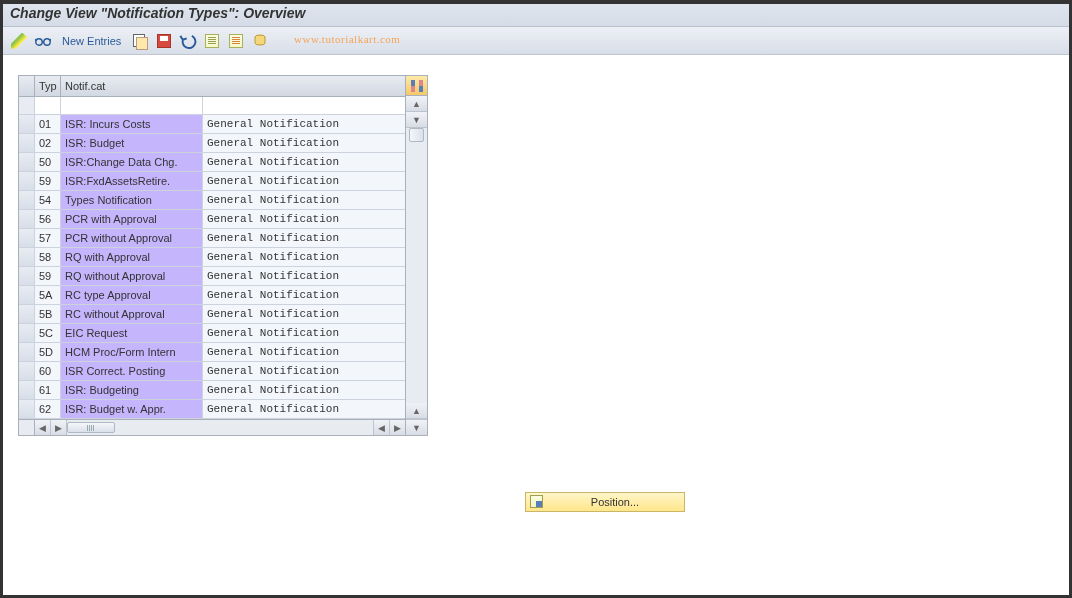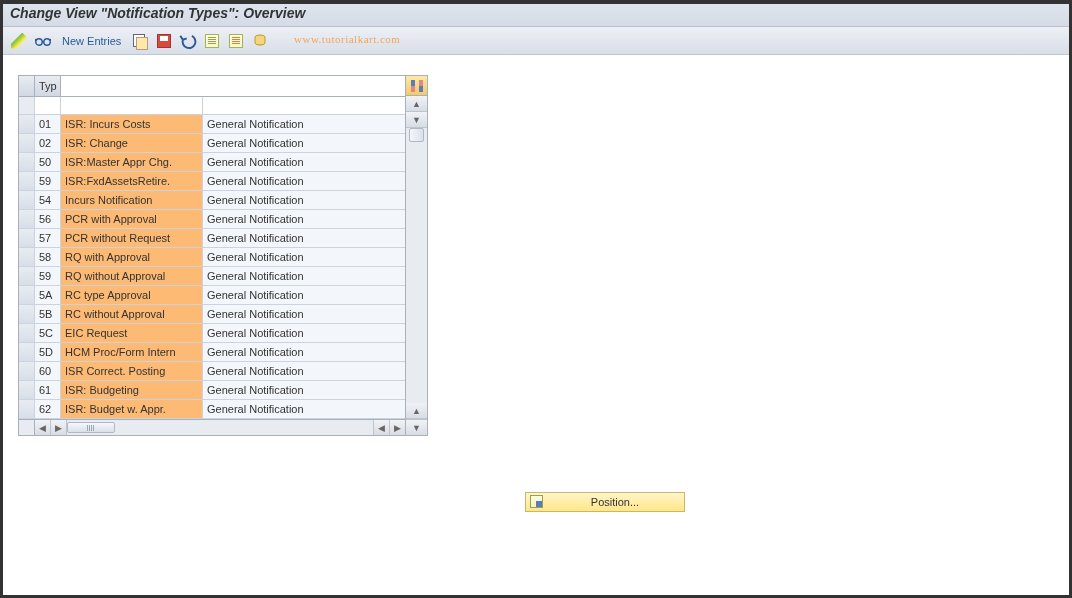--- a/index.html
+++ b/index.html
@@ -40,22 +40,22 @@
   .fcell { border-right: 1px solid #cdd3dc; background: #fff; }
   .fcell.fsel { width: 16px; background: #e8ecf2; }
   .fcell.ftyp { width: 26px; }
   .fcell.fname { width: 142px; }
   .fcell.fcat { width: 182px; border-right: none; flex: 1; }
   
   .drow { display: flex; border-bottom: 1px solid #cdd3dc; height: 19px; }
   .dcell { border-right: 1px solid #cdd3dc; padding: 2px 4px; font-size: 11px; color: #333; display: flex; align-items: center; overflow: hidden; white-space: nowrap; }
   .dcell.dsel { width: 16px; background: linear-gradient(to bottom, #e8ecf2, #d8dee8); padding: 0; }
   .dcell.dtyp { width: 26px; background: #f3f6fa; }
-  .dcell.dname { width: 142px; background: #fdba74; }
-  .dcell.dcat { width: 182px; background: #f3f6fa; border-right: none; flex: 1; }
+  .dcell.dname { width: 142px; background: #c4b5fd; }
+  .dcell.dcat { width: 182px; background: #f3f6fa; border-right: none; flex: 1; font-family: Liberation Mono, monospace; }
   
   .vscroll-col { width: 22px; background: linear-gradient(to bottom, #edf0f5, #e0e4ec); border-left: 1px solid #a8b0bc; display: flex; flex-direction: column; align-items: stretch; }
   .config-btn { height: 20px; background: linear-gradient(to bottom, #ffe9a8, #f5c869); border-bottom: 1px solid #a8b0bc; display: flex; align-items: center; justify-content: center; cursor: pointer; }
   .config-btn-inner { width: 12px; height: 12px; background-image: linear-gradient(to right, #5a7db8 33%, transparent 33%, transparent 66%, #d88 66%), linear-gradient(to right, #d88 33%, transparent 33%, transparent 66%, #5a7db8 66%); background-size: 12px 6px; background-position: 0 0, 0 6px; background-repeat: no-repeat; }
   .scroll-btn { height: 16px; background: linear-gradient(to bottom, #f0f2f6, #d8dce4); border-bottom: 1px solid #bec4ce; display: flex; align-items: center; justify-content: center; cursor: pointer; font-size: 9px; color: #666; }
   .scroll-btn:last-child { border-bottom: none; border-top: 1px solid #bec4ce; }
   .scroll-track { flex: 1; background: #e8ebf0; position: relative; }
   .scroll-thumb { position: absolute; left: 3px; right: 3px; background: linear-gradient(to right, #f4f6fa, #dae0ea); border: 1px solid #b0b8c4; border-radius: 2px; }
   
   .hscroll-row { display: flex; height: 16px; border-top: 1px solid #a8b0bc; }
@@ -119,68 +119,69 @@
 </div>
 
 <div class="watermark">www.tutorialkart.com</div>
 
 <div class="content">
   <div class="table-container">
     <div class="grid">
       <div class="grid-header">
         <div class="hcell hsel"></div>
         <div class="hcell htyp">Typ</div>
+        <div class="hcell hcat">Notif.cat</div>
       </div>
       <div class="filter-row">
         <div class="fcell fsel"></div>
         <div class="fcell ftyp"></div>
         <div class="fcell fname"></div>
         <div class="fcell fcat"></div>
       </div>
       <div id="rows-target">
           <div class="drow">
             <div class="dcell dsel"></div>
             <div class="dcell dtyp">01</div>
             <div class="dcell dname">ISR: Incurs Costs</div>
             <div class="dcell dcat">General Notification</div>
           </div>
           <div class="drow">
             <div class="dcell dsel"></div>
             <div class="dcell dtyp">02</div>
-            <div class="dcell dname">ISR: Change</div>
+            <div class="dcell dname">ISR: Budget</div>
             <div class="dcell dcat">General Notification</div>
           </div>
           <div class="drow">
             <div class="dcell dsel"></div>
             <div class="dcell dtyp">50</div>
-            <div class="dcell dname">ISR:Master Appr Chg.</div>
+            <div class="dcell dname">ISR:Change Data Chg.</div>
             <div class="dcell dcat">General Notification</div>
           </div>
           <div class="drow">
             <div class="dcell dsel"></div>
             <div class="dcell dtyp">59</div>
             <div class="dcell dname">ISR:FxdAssetsRetire.</div>
             <div class="dcell dcat">General Notification</div>
           </div>
           <div class="drow">
             <div class="dcell dsel"></div>
             <div class="dcell dtyp">54</div>
-            <div class="dcell dname">Incurs Notification</div>
+            <div class="dcell dname">Types Notification</div>
             <div class="dcell dcat">General Notification</div>
           </div>
           <div class="drow">
             <div class="dcell dsel"></div>
             <div class="dcell dtyp">56</div>
             <div class="dcell dname">PCR with Approval</div>
             <div class="dcell dcat">General Notification</div>
           </div>
           <div class="drow">
             <div class="dcell dsel"></div>
             <div class="dcell dtyp">57</div>
-            <div class="dcell dname">PCR without Request</div>
+            <div class="dcell dname">PCR without Approval</div>
             <div class="dcell dcat">General Notification</div>
           </div>
           <div class="drow">
             <div class="dcell dsel"></div>
             <div class="dcell dtyp">58</div>
             <div class="dcell dname">RQ with Approval</div>
             <div class="dcell dcat">General Notification</div>
           </div>
           <div class="drow">
             <div class="dcell dsel"></div>

